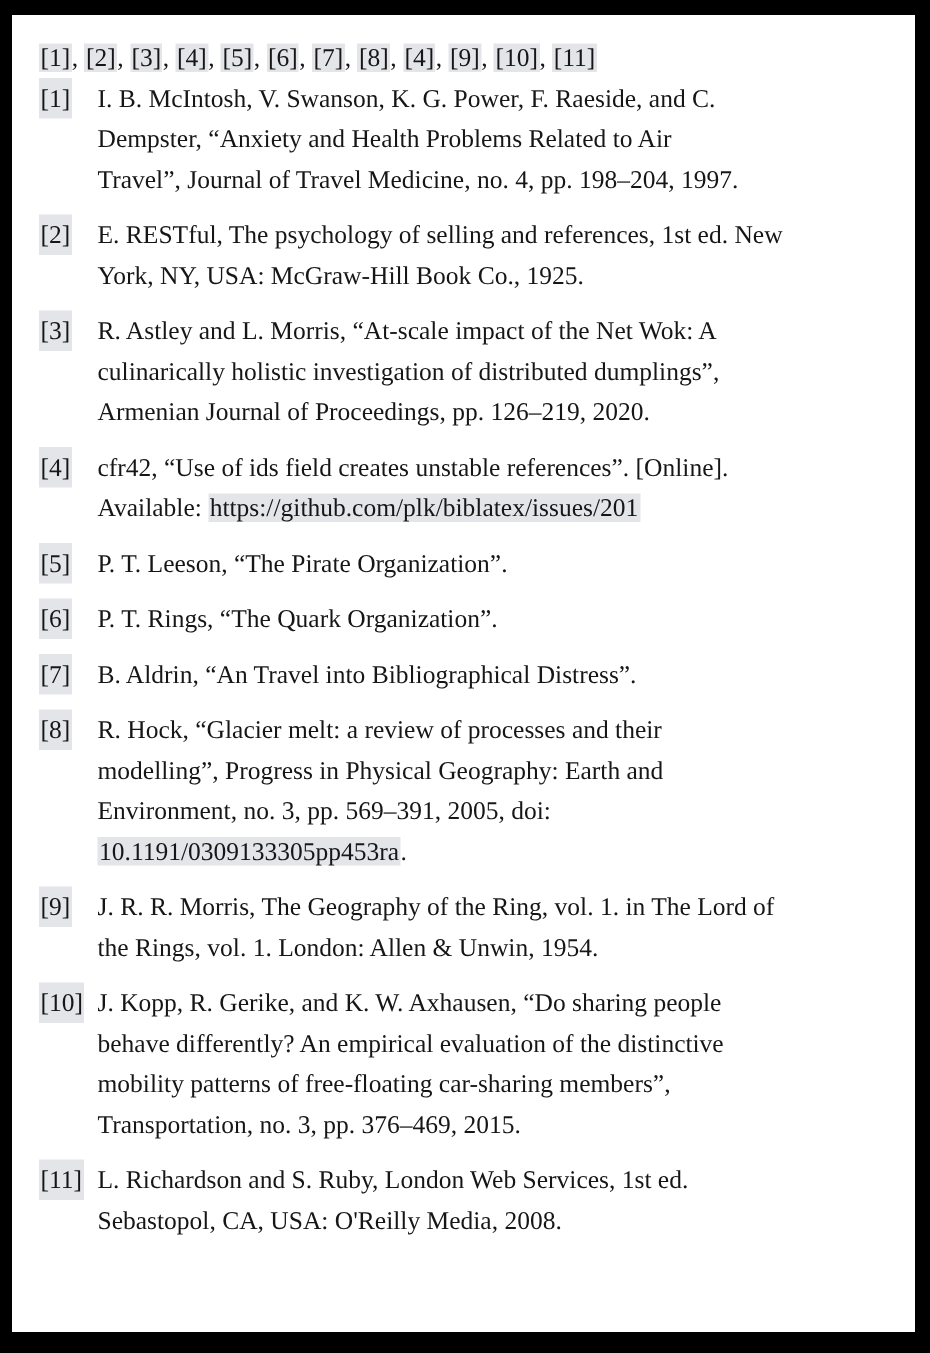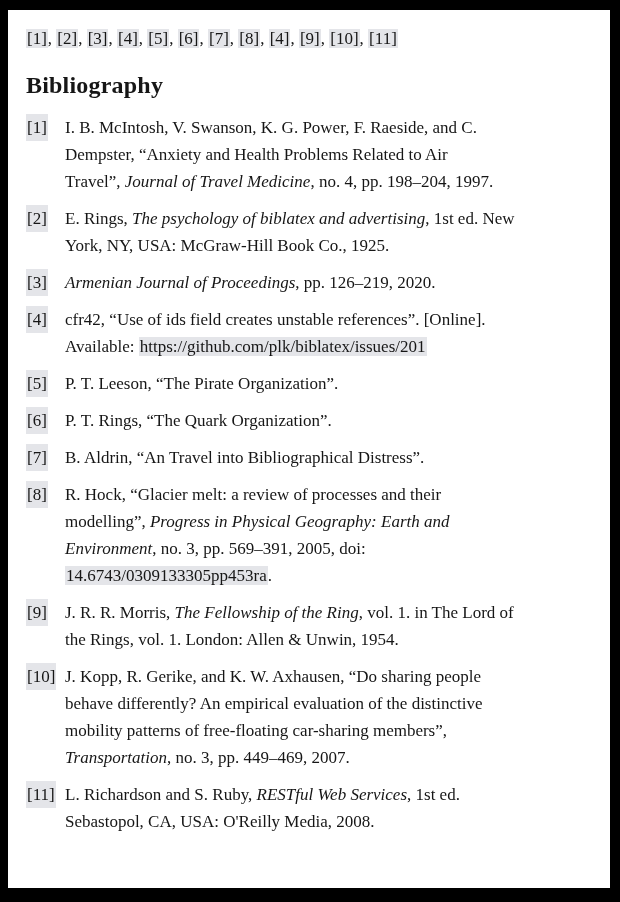--- a/index.html
+++ b/index.html
@@ -47,45 +47,46 @@
   .entry .label {
     position: absolute;
     left: 0; top: 0;
     background: var(--hl, #e4e5e9);
     padding: 0 1px;
   }
   .entry .text {
     display: block;
     white-space: pre-wrap;
   }
-  .it { font-style: italic; }
+  .it { }
 </style>
 </head>
 <body>
 
 <div class="page">
   <p class="cite-line"><span class="hl">[1]</span>, <span class="hl">[2]</span>, <span class="hl">[3]</span>, <span class="hl">[4]</span>, <span class="hl">[5]</span>, <span class="hl">[6]</span>, <span class="hl">[7]</span>, <span class="hl">[8]</span>, <span class="hl">[4]</span>, <span class="hl">[9]</span>, <span class="hl">[10]</span>, <span class="hl">[11]</span></p>
-  <h1>Bibliography</h1>
   <div class="entries">
   <div class="entry">
     <span class="label hl">[1]</span>
     <span class="text"><span>I. B. McIntosh, V. Swanson, K. G. Power, F. Raeside, and C.
 Dempster, “Anxiety and Health Problems Related to Air
 Travel”, </span><span class="it">Journal of Travel Medicine</span><span>, no. 4, pp. 198–204, 1997.</span></span>
   </div>
 
   <div class="entry">
     <span class="label hl">[2]</span>
-    <span class="text"><span>E. Rings, </span><span class="it">The psychology of biblatex and advertising</span><span>, 1st ed. New
+    <span class="text"><span>E. RESTful, </span><span class="it">The psychology of selling and references</span><span>, 1st ed. New
 York, NY, USA: McGraw-Hill Book Co., 1925.</span></span>
   </div>
 
   <div class="entry">
     <span class="label hl">[3]</span>
-    <span class="text"><span class="it">Armenian Journal of Proceedings</span><span>, pp. 126–219, 2020.</span></span>
+    <span class="text"><span>R. Astley and L. Morris, “At-scale impact of the Net Wok: A
+culinarically holistic investigation of distributed dumplings”,
+</span><span class="it">Armenian Journal of Proceedings</span><span>, pp. 126–219, 2020.</span></span>
   </div>
 
   <div class="entry">
     <span class="label hl">[4]</span>
     <span class="text"><span>cfr42, “Use of ids field creates unstable references”. [Online].
 Available: </span><span class="hl">https://github.com/plk/biblatex/issues/201</span></span>
   </div>
 
   <div class="entry">
     <span class="label hl">[5]</span>
@@ -100,36 +101,36 @@
   <div class="entry">
     <span class="label hl">[7]</span>
     <span class="text"><span>B. Aldrin, “An Travel into Bibliographical Distress”.</span></span>
   </div>
 
   <div class="entry">
     <span class="label hl">[8]</span>
     <span class="text"><span>R. Hock, “Glacier melt: a review of processes and their
 modelling”, </span><span class="it">Progress in Physical Geography: Earth and
 Environment</span><span>, no. 3, pp. 569–391, 2005, doi:
-</span><span class="hl">14.6743/0309133305pp453ra</span><span>.</span></span>
+</span><span class="hl">10.1191/0309133305pp453ra</span><span>.</span></span>
   </div>
 
   <div class="entry">
     <span class="label hl">[9]</span>
-    <span class="text"><span>J. R. R. Morris, </span><span class="it">The Fellowship of the Ring</span><span>, vol. 1. in The Lord of
+    <span class="text"><span>J. R. R. Morris, </span><span class="it">The Geography of the Ring</span><span>, vol. 1. in The Lord of
 the Rings, vol. 1. London: Allen &amp; Unwin, 1954.</span></span>
   </div>
 
   <div class="entry">
     <span class="label hl">[10]</span>
     <span class="text"><span>J. Kopp, R. Gerike, and K. W. Axhausen, “Do sharing people
 behave differently? An empirical evaluation of the distinctive
 mobility patterns of free-floating car-sharing members”,
-</span><span class="it">Transportation</span><span>, no. 3, pp. 449–469, 2007.</span></span>
+</span><span class="it">Transportation</span><span>, no. 3, pp. 376–469, 2015.</span></span>
   </div>
 
   <div class="entry">
     <span class="label hl">[11]</span>
-    <span class="text"><span>L. Richardson and S. Ruby, </span><span class="it">RESTful Web Services</span><span>, 1st ed.
+    <span class="text"><span>L. Richardson and S. Ruby, </span><span class="it">London Web Services</span><span>, 1st ed.
 Sebastopol, CA, USA: O'Reilly Media, 2008.</span></span>
   </div>
 </div>
 </div>
 
 </body></html>

